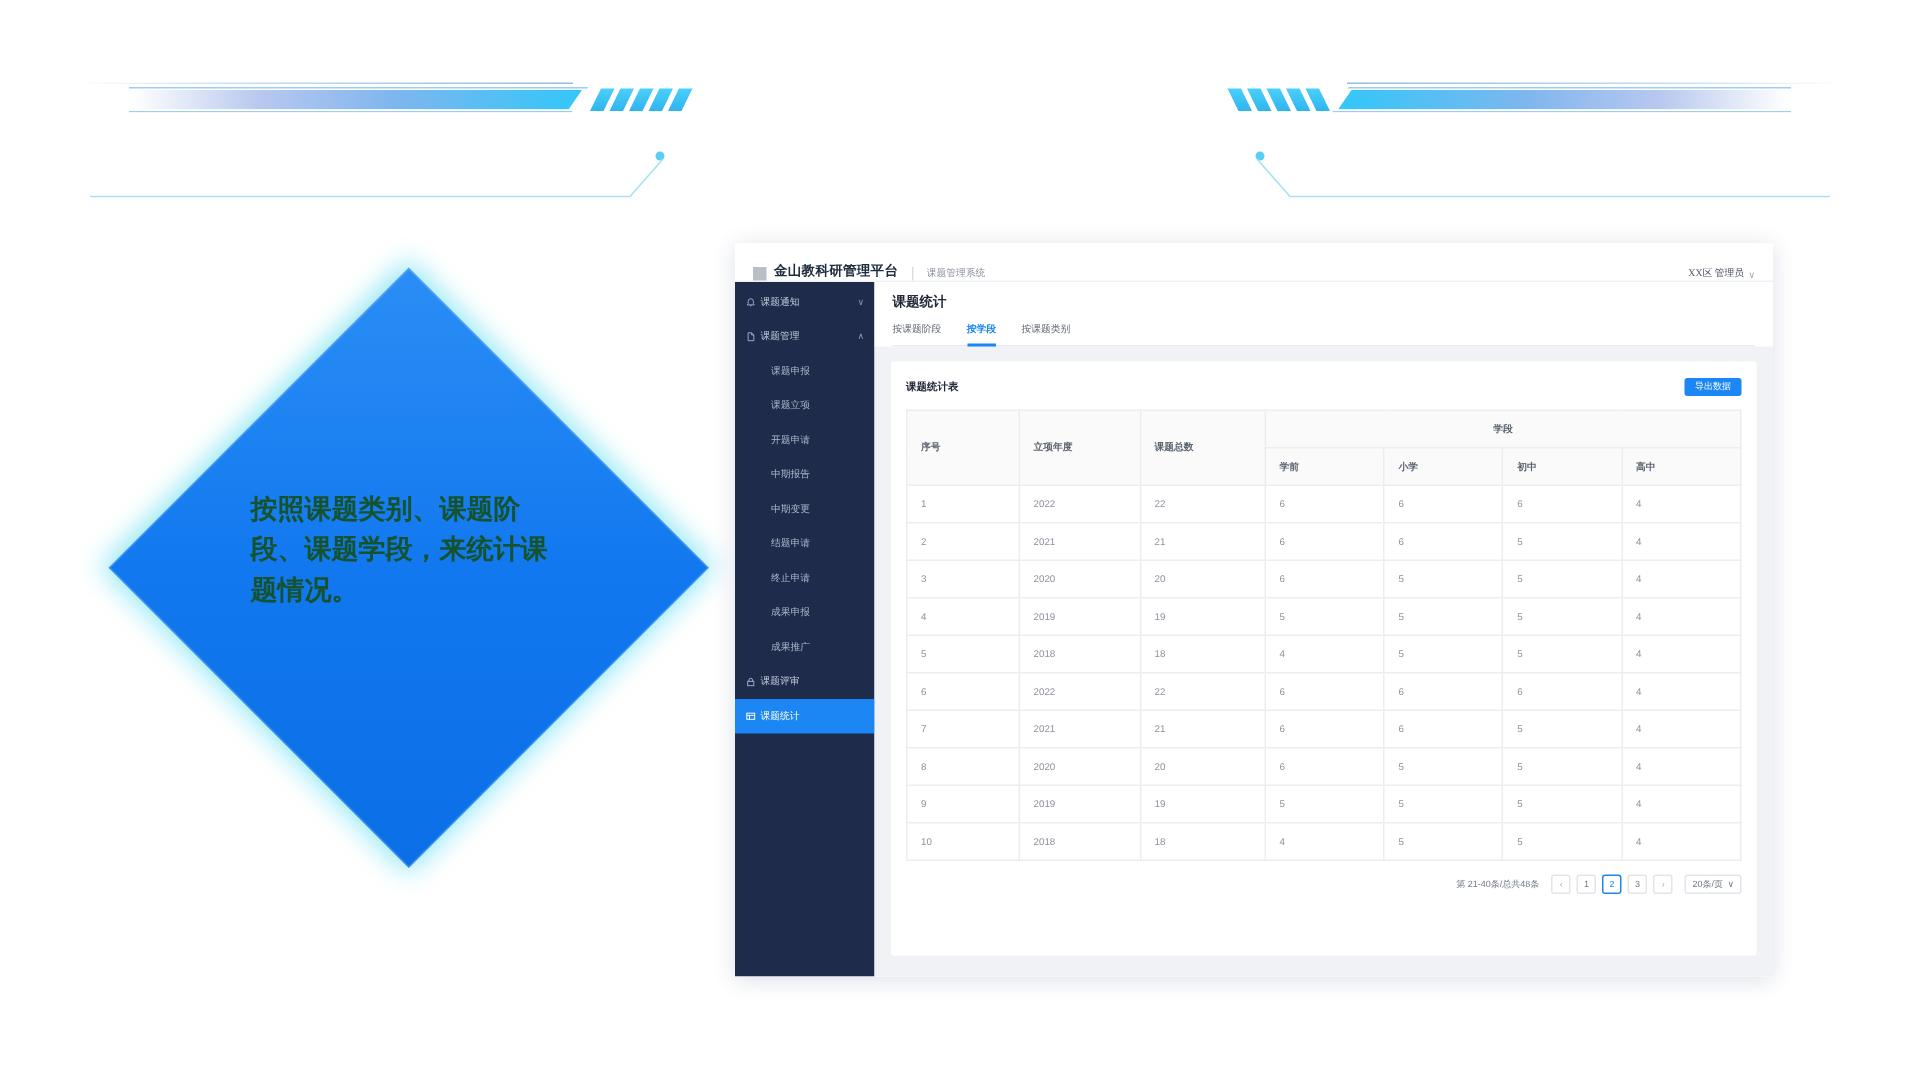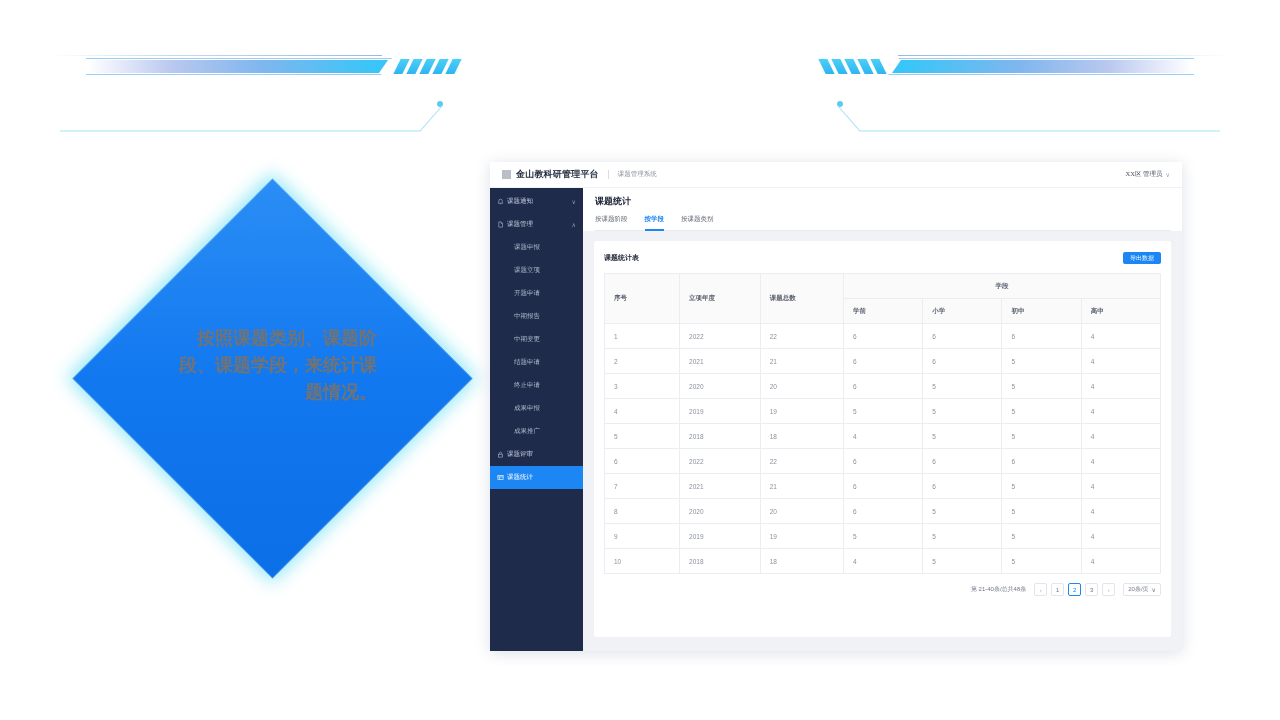--- a/index.html
+++ b/index.html
@@ -82,38 +82,38 @@
   }
   .diamond {
     position: absolute; left: 50%; top: 50%; width: 283px; height: 283px;
     margin: -141px 0 0 -141px; transform: rotate(45deg);
     background: linear-gradient(135deg, #2b8ef5 0%, #1278ef 50%, #0b6fe8 100%);
     box-shadow: inset 0 0 0 1px rgba(255,255,255,.18);
   }
   .diamond-text {
     position: absolute; left: 50%; top: 50%;
     width: 210px; margin-left: -105px; margin-top: -52px;
-    text-align: right;
-    font-family: Liberation Mono, monospace;
+    text-align: left;
+    font-family: Liberation Serif, serif;
     font-size: 18px; font-weight: 700; line-height: 1.5;
-    color: #737373;
+    color: #14532d;
   }
 
   
   .app {
     position: absolute; left: 490px; top: 162px;
     width: 692px; height: 489px;
     background: #fff;
     box-shadow: 0 2px 14px rgba(35,60,110,.16);
     overflow: hidden;
     font-size: 7px;
   }
   .app-topbar {
     height: 26px; background: #fff; border-bottom: 1px solid #eef1f5;
-    display: flex; align-items: center; padding: 0 12px; font-family: Liberation Serif, serif;
+    display: flex; align-items: flex-end; padding: 0 12px; font-family: Liberation Serif, serif;
   }
   .logo-mark {
     width: 9px; height: 9px; background: #b9bec7; margin-right: 5px; flex: 0 0 auto;
   }
   .brand { font-size: 9px; font-weight: 700; color: #1f2a3d; letter-spacing: .2px; }
   .brand-sep { width: 1px; height: 9px; background: #d9dde3; margin: 0 9px; }
   .subbrand { font-size: 6.5px; color: #8a909b; }
   .topbar-right { margin-left: auto; display: flex; align-items: center; gap: 3px;
     font-size: 6.5px; color: #4a5160; }
   .caret { font-size: 6px; color: #9aa0ab; }

